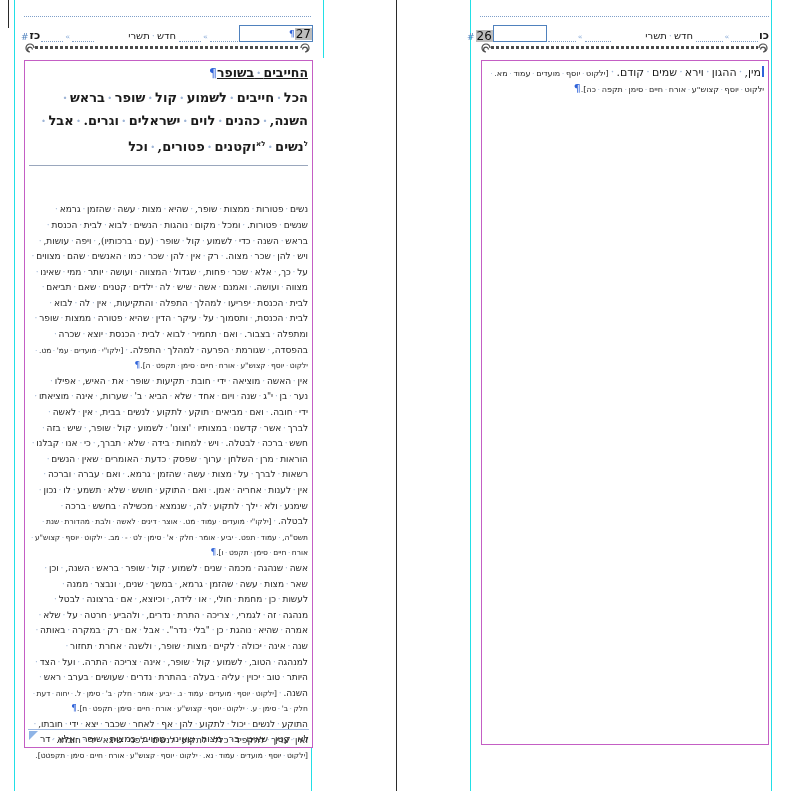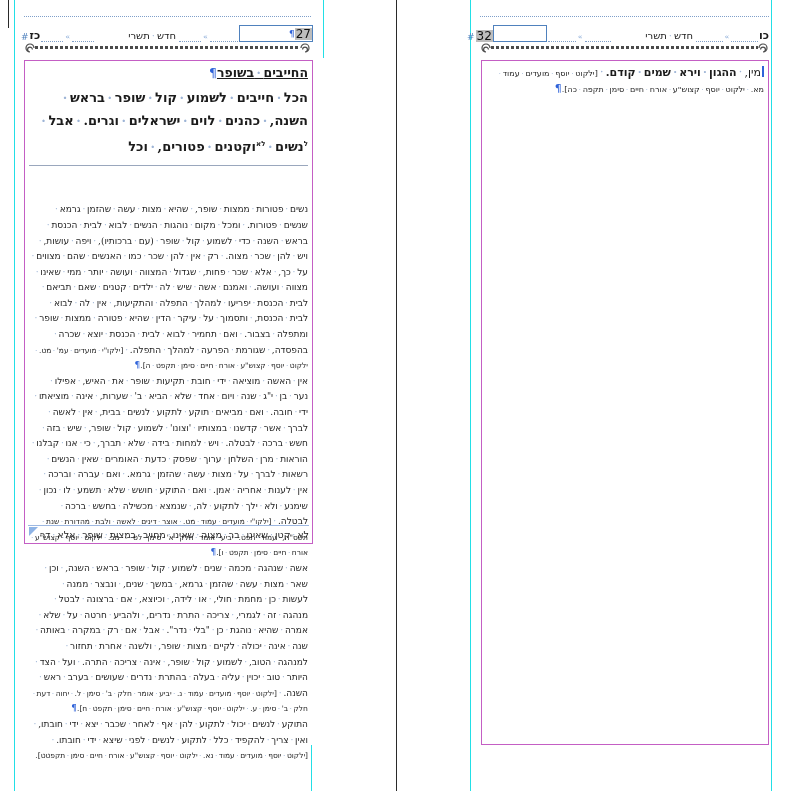--- a/index.html
+++ b/index.html
@@ -24,41 +24,41 @@
   .numfield.inner{width:52px;justify-content:flex-end;}
   .fieldnum{background:#bdbdbd;color:#111;font-family:"DejaVu Sans",sans-serif;font-size:12px;padding:0 1px;line-height:12px;}
   .pm{color:#2e62d9;font-family:"DejaVu Sans",sans-serif;font-weight:normal;}
   .hdr .pm{font-size:9px;}
   
   .orn{position:absolute;height:7px;display:flex;align-items:center;}
   .orn .dash{flex:1;height:3px;background:repeating-linear-gradient(90deg,#4a4a4a 0 3px,transparent 3px 5px);}
   .orn svg{flex:0 0 auto;}
   
   .frame{position:absolute;border:1px solid #c45ec4;background:#fff;box-sizing:border-box;padding:2px 4px;}
-  .frame-left{left:24px;top:60px;width:289px;height:484px;}
+  .frame-left{left:24px;top:60px;width:289px;height:688px;}
   .frame-right{left:481px;top:60px;width:288px;height:685px;}
   .doc-title{font-size:12.5px;font-weight:bold;line-height:19px;}
   .doc-title .t{text-decoration:underline;}
   .main-para{font-size:13px;font-weight:bold;line-height:23px;text-align:justify;margin-top:4px;}
   .fnm{color:#1c1c1c;font-size:7px;font-weight:bold;}
   .fn-sep{border-top:1px solid #9aa7bd;margin:7px 0 4px 0;}
   .fn-head{font-size:9.5px;font-weight:bold;line-height:14px;}
   .fns{height:557px;overflow:hidden;margin-top:36px;}
   .fn{margin:0;font-size:9px;line-height:15.6px;text-align:justify;}
   .fn b{font-weight:normal;}
   .src{font-size:7.5px;}
   .wd{color:#9db4d6;}
   
   .ovf{position:absolute;left:3px;right:3px;bottom:0;height:18px;overflow:hidden;}
   .ovf-rule{position:absolute;top:0;left:0;right:0;border-top:1px solid #9db8e2;}
   .ovf-tri{position:absolute;left:1px;top:2px;width:0;height:0;border-top:9px solid #8fb4e6;border-right:9px solid transparent;}
   .ovf-text{position:absolute;top:2px;left:12px;right:0;font-size:9.5px;line-height:16px;text-align:justify;white-space:nowrap;overflow:hidden;}
   
   .rp{font-size:11px;line-height:15px;text-align:justify;margin-top:2px;}
-  .rp b{font-weight:bold;}
+  .rp b{font-weight:normal;}
   .rp .src{font-size:8px;}
   .caret{display:inline-block;width:2px;height:11px;background:#2e62d9;vertical-align:-1px;margin-left:1px;}
 </style>
 </head>
 <body>
 
 <div class="canvas">
 
   <div class="vguide spine" style="left:396px;"></div>
   <div class="vguide spine seg" style="left:8px;height:28px;"></div>
@@ -82,21 +82,21 @@
     <span class="tabmark">«</span>
     <span class="leader short"></span>
     <span class="numfield wide">
       <span class="pm">¶</span>
       <span class="fieldnum">27</span>
     </span>
   </div>
 
   <div class="hdr" style="left:466px;width:303px;top:25px;" dir="ltr">
     <span class="hash">#</span>
-    <span class="fieldnum">32</span>
+    <span class="fieldnum">26</span>
     <span class="numfield inner"></span>
     <span class="leader short"></span>
     <span class="tabmark">«</span>
     <span class="leader"></span>
     <span class="htitle">חדש<span class="wd"> · </span>תשרי</span>
     <span class="leader"></span>
     <span class="tabmark">«</span>
     <span class="leader"></span>
     <span class="pgnum">כו</span>
   </div>

